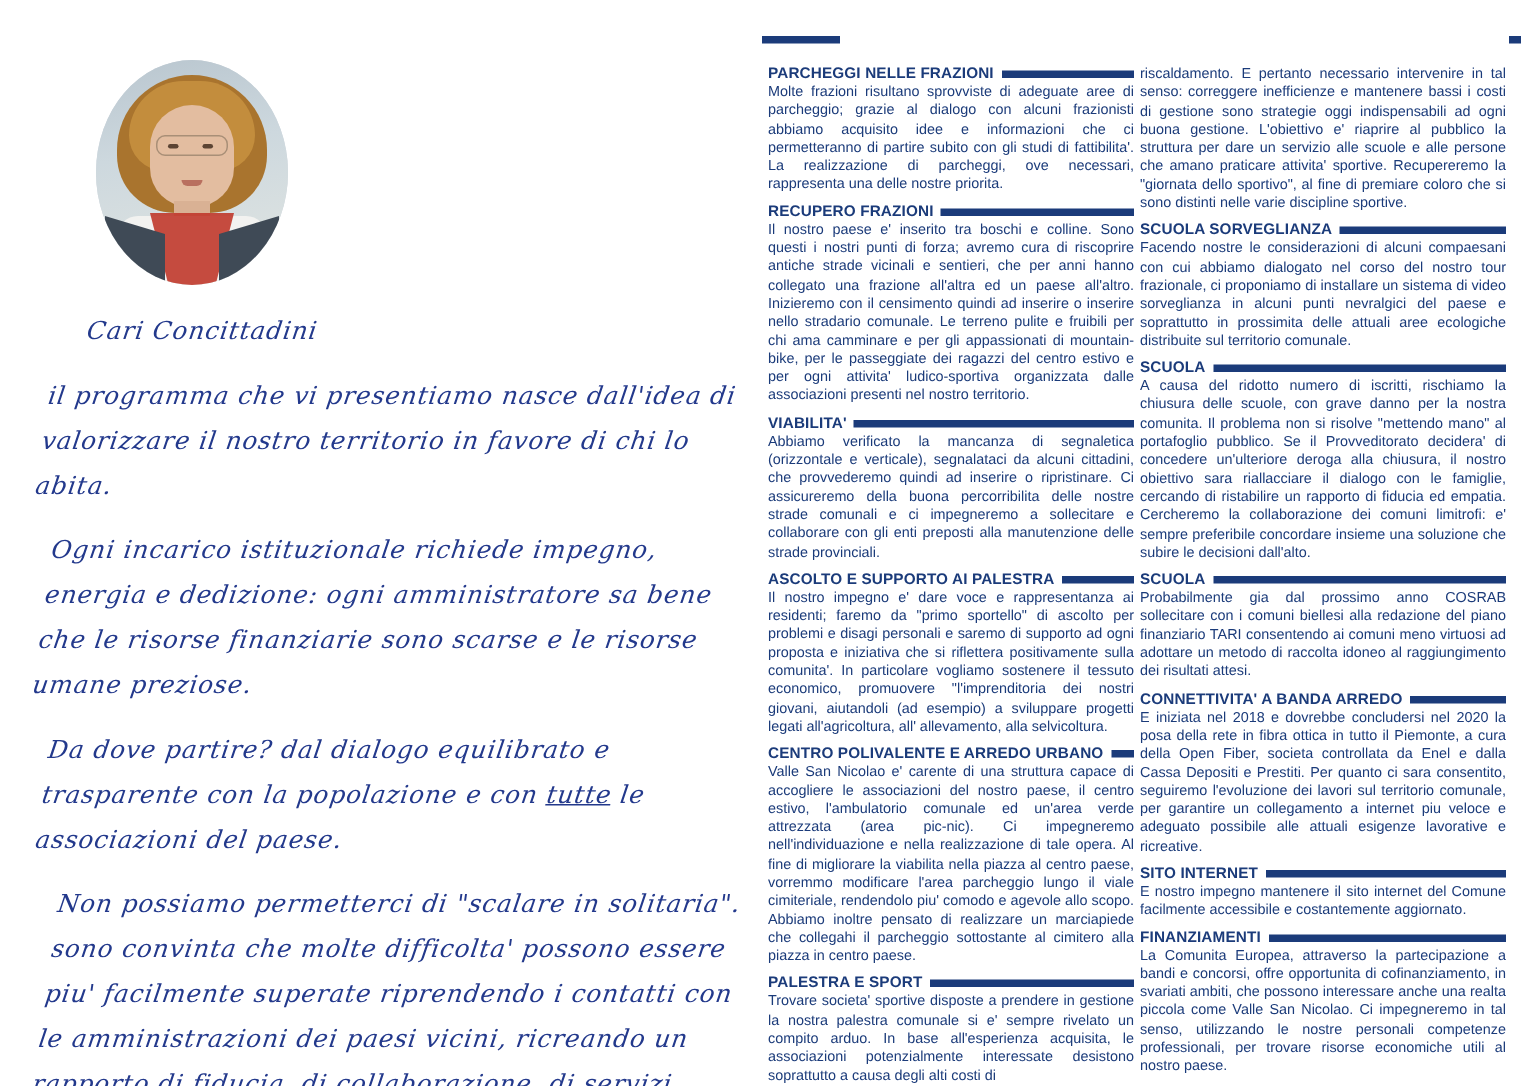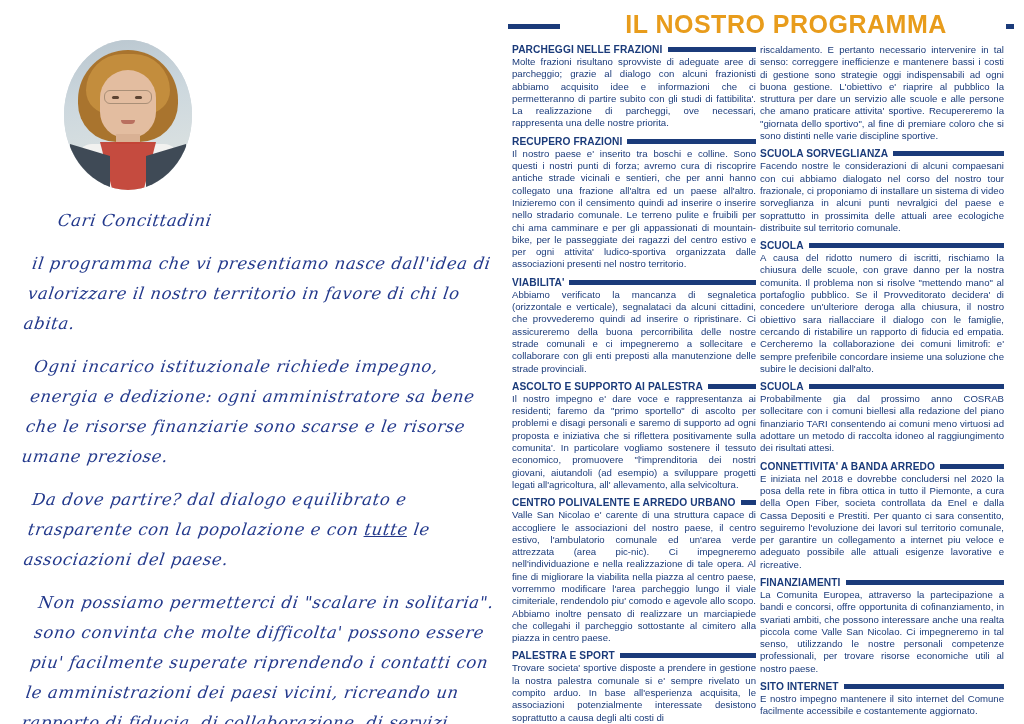--- a/index.html
+++ b/index.html
@@ -150,21 +150,20 @@
   }
   .sec-body.cont { margin-top:0; }
 </style>
 </head>
 <body>
 
 <div class="page">
 
   <div class="header">
     <div class="header-rule-left"></div>
-    <div class="header-title">IL NOSTRO PROGRAMMA</div>
     <div class="header-rule-right"></div>
   </div>
 
   <div class="left-col">
 
     <div class="photo-wrap">
       <div class="photo">
         <div class="sky"></div>
         <div class="hair"></div>
         <div class="hair-hi"></div>
@@ -280,30 +279,30 @@
       <div class="sec">
         <div class="sec-head">
           <span class="sec-title">CONNETTIVITA' A BANDA ARREDO</span>
           <span class="sec-bar"></span>
         </div>
         <p class="sec-body">E iniziata nel 2018 e dovrebbe concludersi nel 2020 la posa della rete in fibra ottica in tutto il Piemonte, a cura della Open Fiber, societa controllata da Enel e dalla Cassa Depositi e Prestiti. Per quanto ci sara consentito, seguiremo l'evoluzione dei lavori sul territorio comunale, per garantire un collegamento a internet piu veloce e adeguato possibile alle attuali esigenze lavorative e ricreative.</p>
       </div>
 
       <div class="sec">
         <div class="sec-head">
+          <span class="sec-title">SITO INTERNET</span>
+          <span class="sec-bar"></span>
+        </div>
+        <p class="sec-body">E nostro impegno mantenere il sito internet del Comune facilmente accessibile e costantemente aggiornato.</p>
+      </div>
+
+      <div class="sec">
+        <div class="sec-head">
           <span class="sec-title">FINANZIAMENTI</span>
           <span class="sec-bar"></span>
         </div>
         <p class="sec-body">La Comunita Europea, attraverso la partecipazione a bandi e concorsi, offre opportunita di cofinanziamento, in svariati ambiti, che possono interessare anche una realta piccola come Valle San Nicolao. Ci impegneremo in tal senso, utilizzando le nostre personali competenze professionali, per trovare risorse economiche utili al nostro paese.</p>
-      </div>
-
-      <div class="sec">
-        <div class="sec-head">
-          <span class="sec-title">SITO INTERNET</span>
-          <span class="sec-bar"></span>
-        </div>
-        <p class="sec-body">E nostro impegno mantenere il sito internet del Comune facilmente accessibile e costantemente aggiornato.</p>
       </div>
 
     </div>
   </div>
 
 </div>
 
 </body></html>

